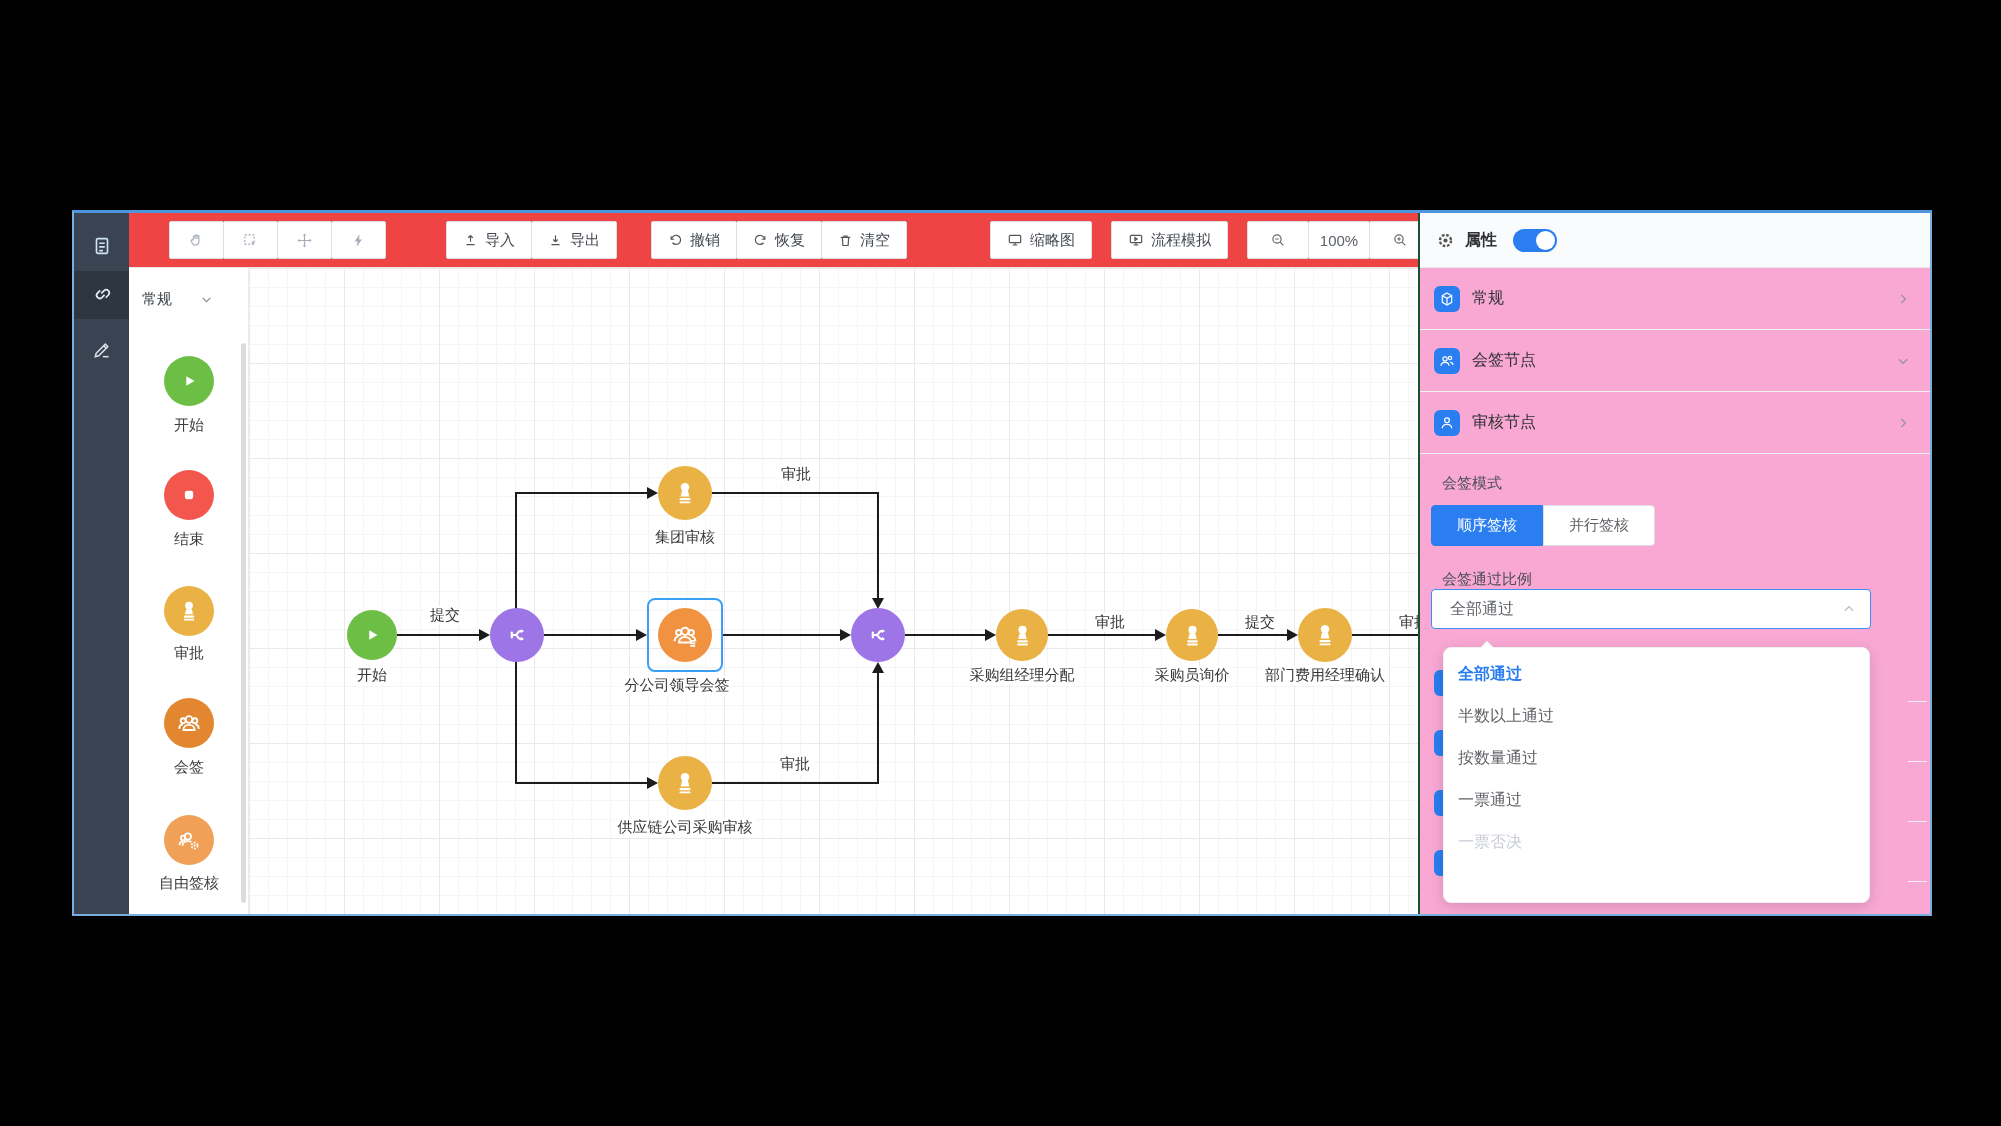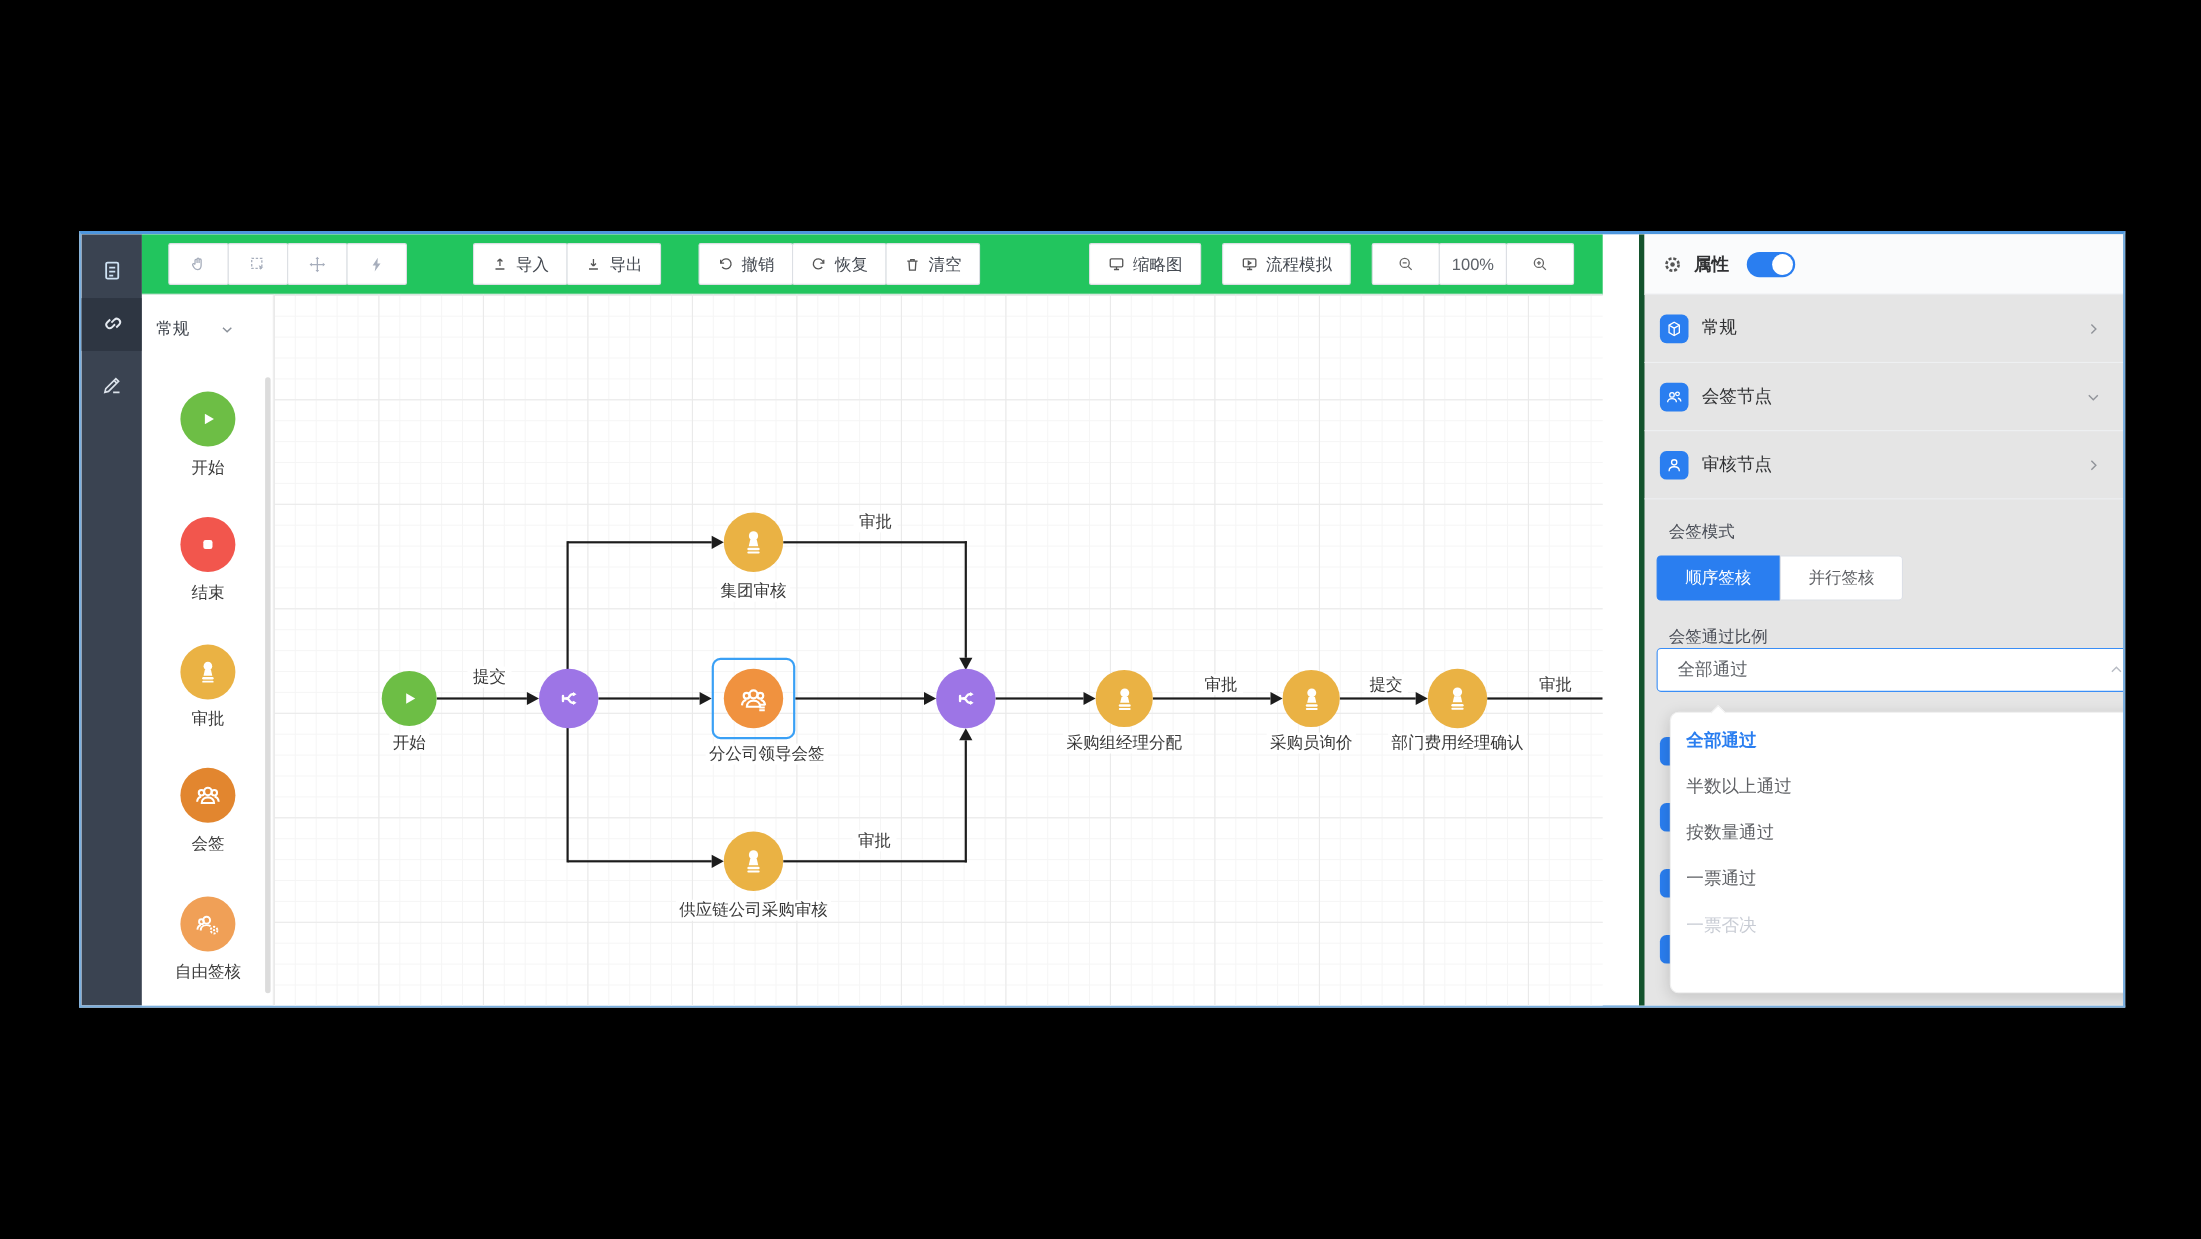--- a/index.html
+++ b/index.html
@@ -12,22 +12,22 @@
   .rail-item{position:absolute;left:0;width:55px;height:48px;display:flex;align-items:center;justify-content:center;color:#dbe2ea;}
   .rail-item.sel{background:#2e3642;}
   
   .palette{position:absolute;left:55px;top:55px;width:120px;height:651px;background:#fff;border-right:1px solid #ececec;}
   .pal-head{display:flex;align-items:center;gap:28px;padding:22px 0 0 13px;font-size:15px;color:#3d424a;}
   .pal-item{position:absolute;left:0;width:120px;text-align:center;}
   .pal-circle{width:50px;height:50px;border-radius:50%;margin:0 auto;display:flex;align-items:center;justify-content:center;}
   .pal-label{position:absolute;width:120px;text-align:center;font-size:15px;color:#3c3c3c;}
   .pal-scroll{position:absolute;right:2px;top:75px;width:5px;height:560px;border-radius:3px;background:#dcdcdc;}
   
-  .toolbar{position:absolute;left:55px;top:0;width:1328px;height:55px;background:#22c55e;border-bottom:1px solid #e6e8ea;
-    display:flex;align-items:center;padding:0 26px 0 24px;}
+  .toolbar{position:absolute;left:55px;top:0;width:1328px;height:55px;background:#ef4444;border-bottom:1px solid #e6e8ea;
+    display:flex;align-items:center;padding:0 26px 0 40px;}
   .btn{display:inline-flex;align-items:center;justify-content:center;gap:7px;height:38px;padding:0 16px;background:#fff;
     border:1px solid #dcdfe4;border-radius:2px;font-size:15px;color:#454a52;white-space:nowrap;}
   .icon-only{width:55px;padding:0;color:#a7aebc;}
   .tb-group{display:flex;}
   .tb-group .btn + .btn{margin-left:-1px;}
   .sp60{width:60px;} .sp34{width:34px;} .sp19{width:19px;}
   .zcell{width:62px;padding:0;}
   .zoom-val{color:#5d6269;}
   
   .canvas{position:absolute;left:175px;top:55px;width:1208px;height:651px;background:#fff;overflow:hidden;
@@ -44,21 +44,21 @@
   .ar.d{border-left:6px solid transparent;border-right:6px solid transparent;border-top:11px solid #1c1c1c;}
   .ar.u{border-left:6px solid transparent;border-right:6px solid transparent;border-bottom:11px solid #1c1c1c;}
   .node{position:absolute;border-radius:50%;display:flex;align-items:center;justify-content:center;color:#fff;}
   .d54{width:54px;height:54px;} .d52{width:52px;height:52px;} .d50{width:50px;height:50px;}
   .n-start{background:#6dbe45;} .n-end{background:#f2564d;} .n-stamp{background:#eab244;}
   .n-gw{background:#9d75e6;} .n-csign{background:#f0923f;} .n-csign-pal{background:#e2862f;} .n-free{background:#f0a057;}
   .selbox{position:absolute;border:2px solid #3aa0f5;border-radius:8px;}
   .nlabel{position:absolute;transform:translateX(-50%);font-size:15px;color:#383838;white-space:nowrap;background:#fff;padding:0 3px;}
   .elabel{position:absolute;transform:translateX(-50%);font-size:15px;color:#383838;white-space:nowrap;background:#fff;padding:0 5px;}
   
-  .panel{position:absolute;right:0;top:0;width:440px;height:706px;background:#e5e5e5;border-left:5px solid #14532d;}
+  .panel{position:absolute;right:0;top:0;width:512px;height:706px;background:#f9a8d4;border-left:2px solid #14532d;}
   .panel-head{height:55px;border-bottom:1px solid #e6e8ea;display:flex;align-items:center;gap:10px;padding:0 16px;background:#fafbfc;}
   .panel-title{font-size:16px;font-weight:bold;color:#303133;}
   .toggle{width:44px;height:23px;border-radius:12px;background:#2a7ef0;position:relative;margin-left:6px;}
   .toggle .knob{position:absolute;right:2px;top:2px;width:19px;height:19px;border-radius:50%;background:#fff;}
   .sec{height:62px;border-bottom:1px solid #eef0f2;display:flex;align-items:center;padding:0 20px 0 14px;}
   .sec-ic{width:26px;height:26px;border-radius:6px;background:#2a7ef0;display:flex;align-items:center;justify-content:center;color:#fff;}
   .sec-label{margin-left:12px;font-size:16px;color:#303133;flex:1;}
   .chev{color:#909399;}
   .grp-label{margin:20px 0 12px 22px;font-size:15px;color:#4a4e57;}
   .seg{display:flex;margin-left:11px;}
@@ -357,21 +357,21 @@
     <div class="node d54 n-csign" style="left:409px;top:340px;">
       <svg width="30" height="30" viewBox="0 0 24 24" fill="none" stroke="#fff" stroke-width="1.6">
         <circle cx="7" cy="10" r="2.1"></circle>
           <circle cx="17" cy="10" r="2.1"></circle>
         <path d="M3.6 17c.2-2.3 1.5-3.7 3.2-3.9M20.4 17c-.2-2.3-1.5-3.7-3.2-3.9"></path>
         <circle cx="12" cy="9" r="2.9"></circle>
           <path d="M7.2 18c0-2.8 2.1-4.4 4.8-4.4s4.8 1.6 4.8 4.4z"></path>
         <path d="M16.2 16.6h4M16.2 18.6h4M16.2 20.6h4" stroke-width="1.4"></path>
         </svg>
     </div>
-    <div class="nlabel" style="left:448px;top:408px;">分公司领导会签</div>
+    <div class="nlabel" style="left:428px;top:408px;">分公司领导会签</div>
 
     <div class="node d54 n-stamp" style="left:409px;top:488px;">
       <svg width="28" height="28" viewBox="0 0 24 24" fill="#fff">
         <circle cx="12" cy="7" r="3.6"></circle>
           <path d="M9.4 10.3 8.3 15h7.4l-1.1-4.7z"></path>
         <rect x="7.2" y="16.2" width="9.6" height="2" rx="1"></rect>
           <rect x="7.2" y="19.2" width="9.6" height="1.6" rx="0.8"></rect>
         </svg>
     </div>
     <div class="nlabel" style="left:436px;top:550px;">供应链公司采购审核</div>

